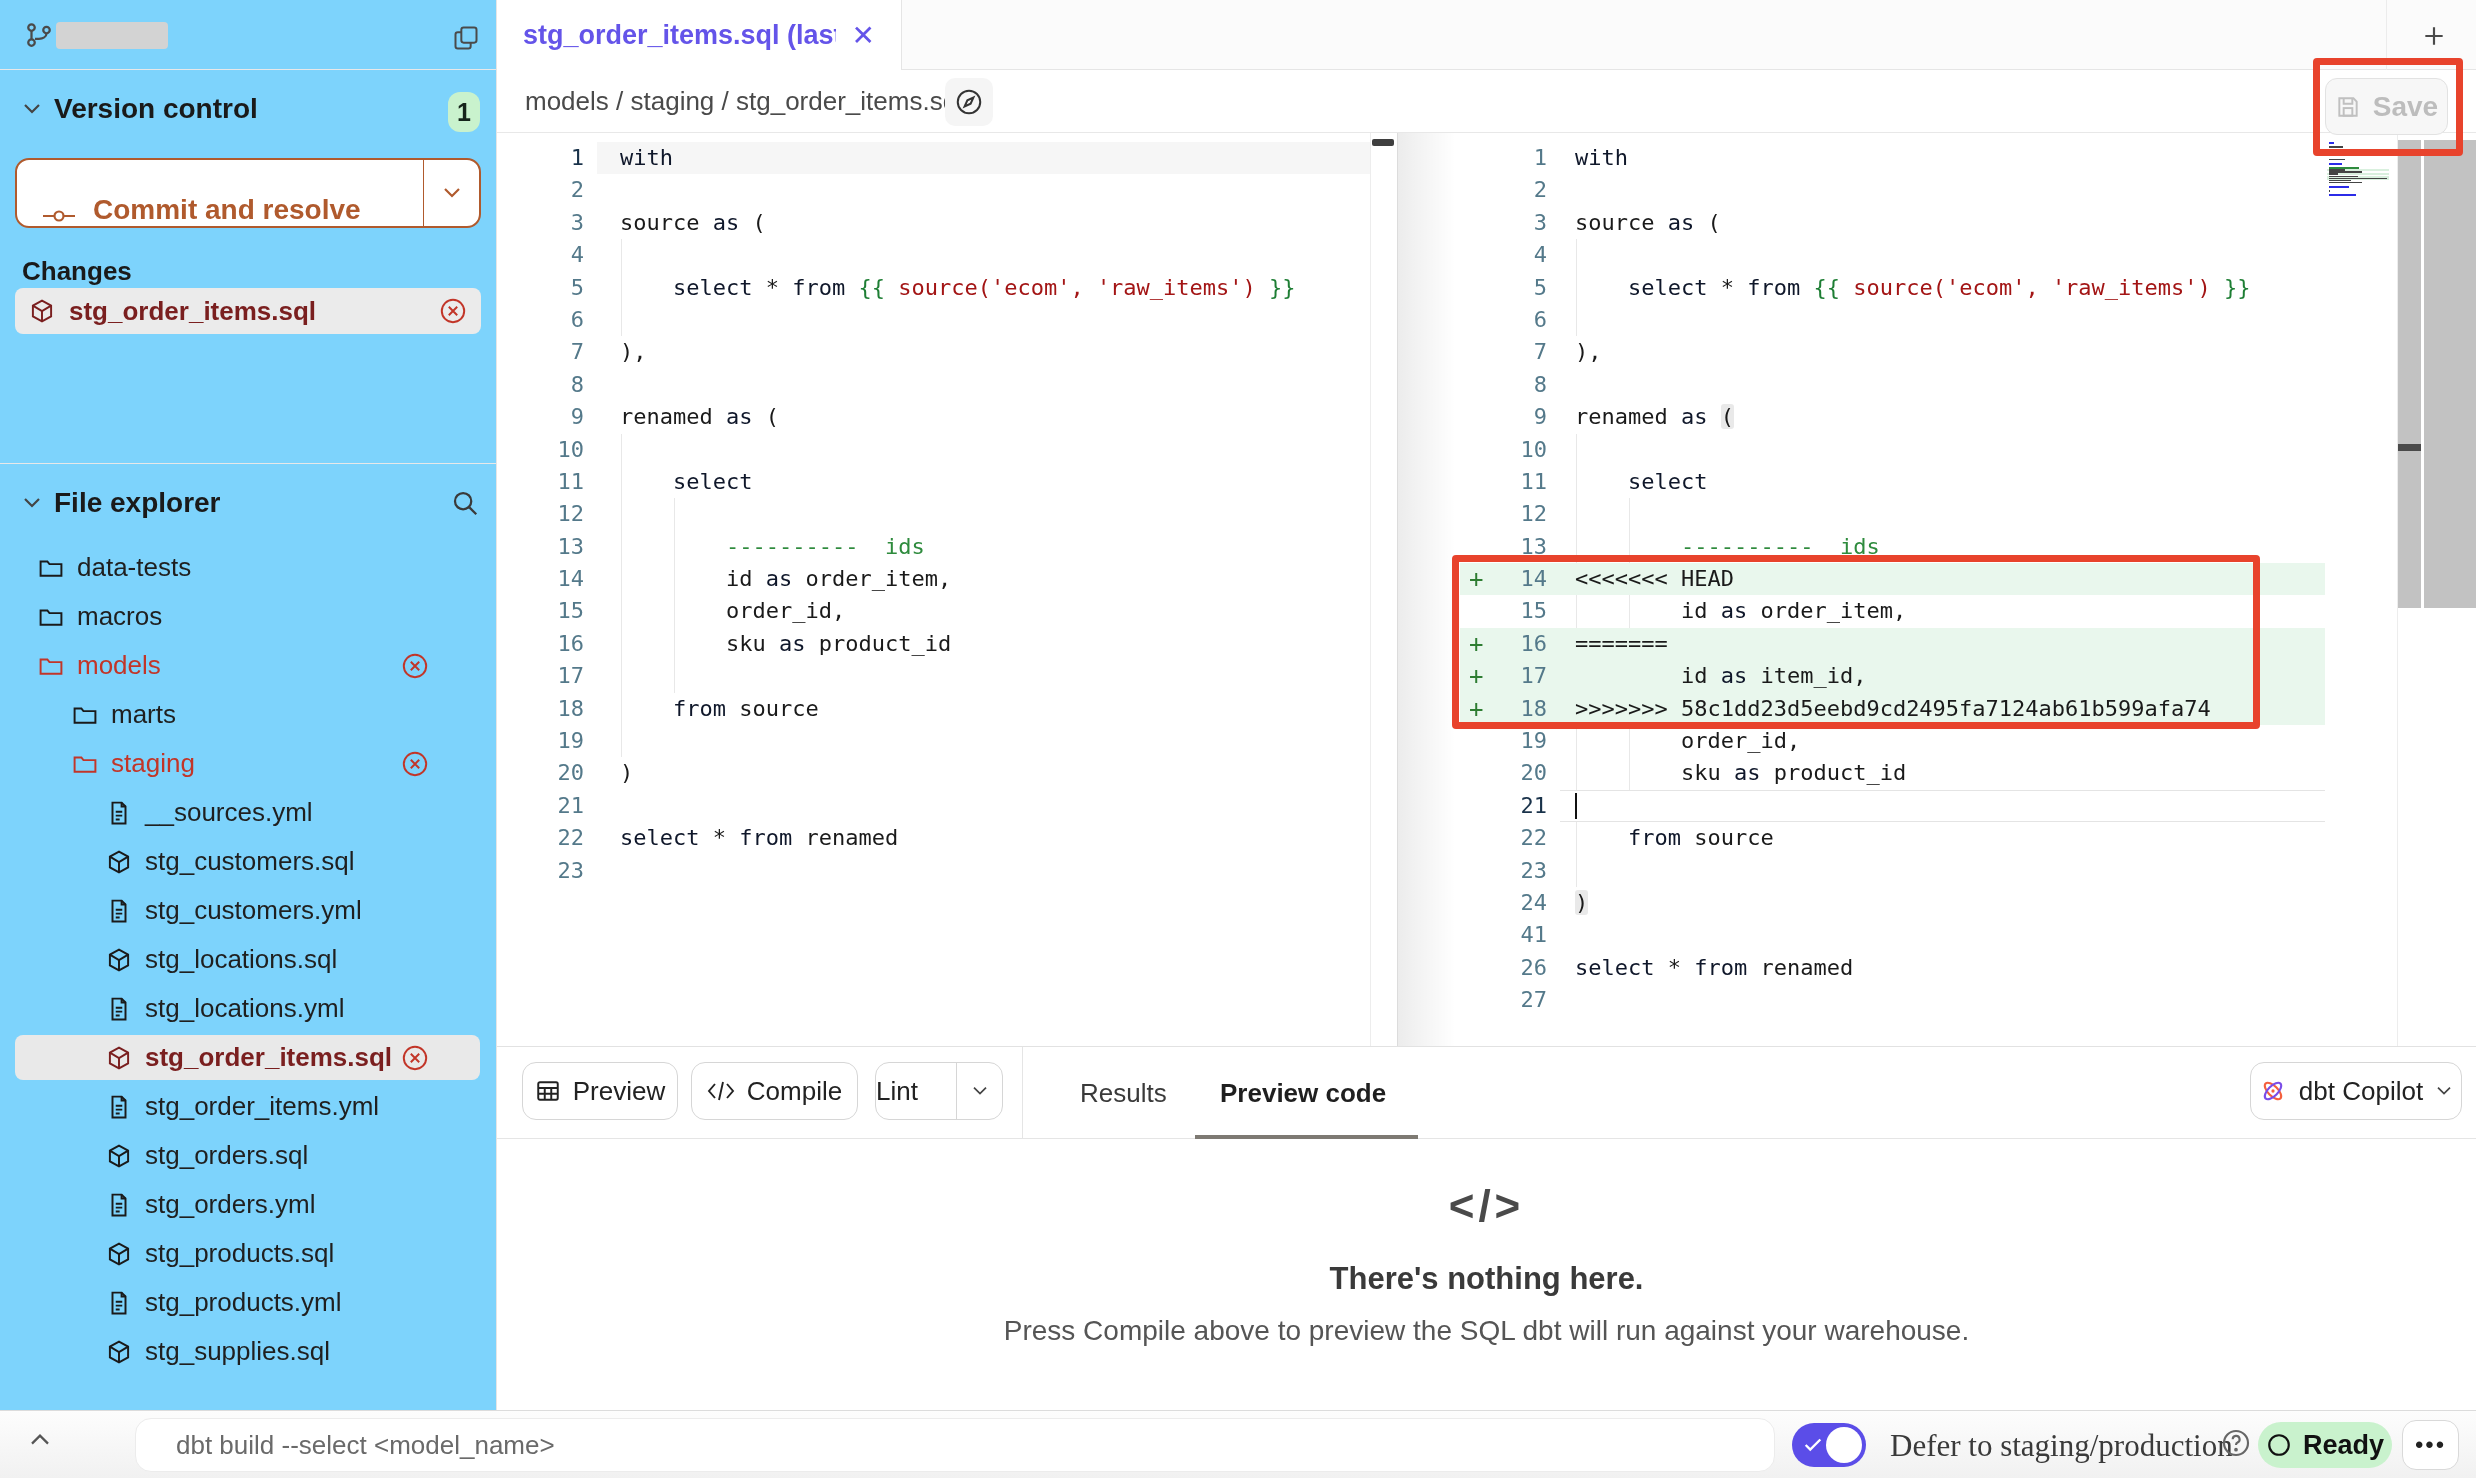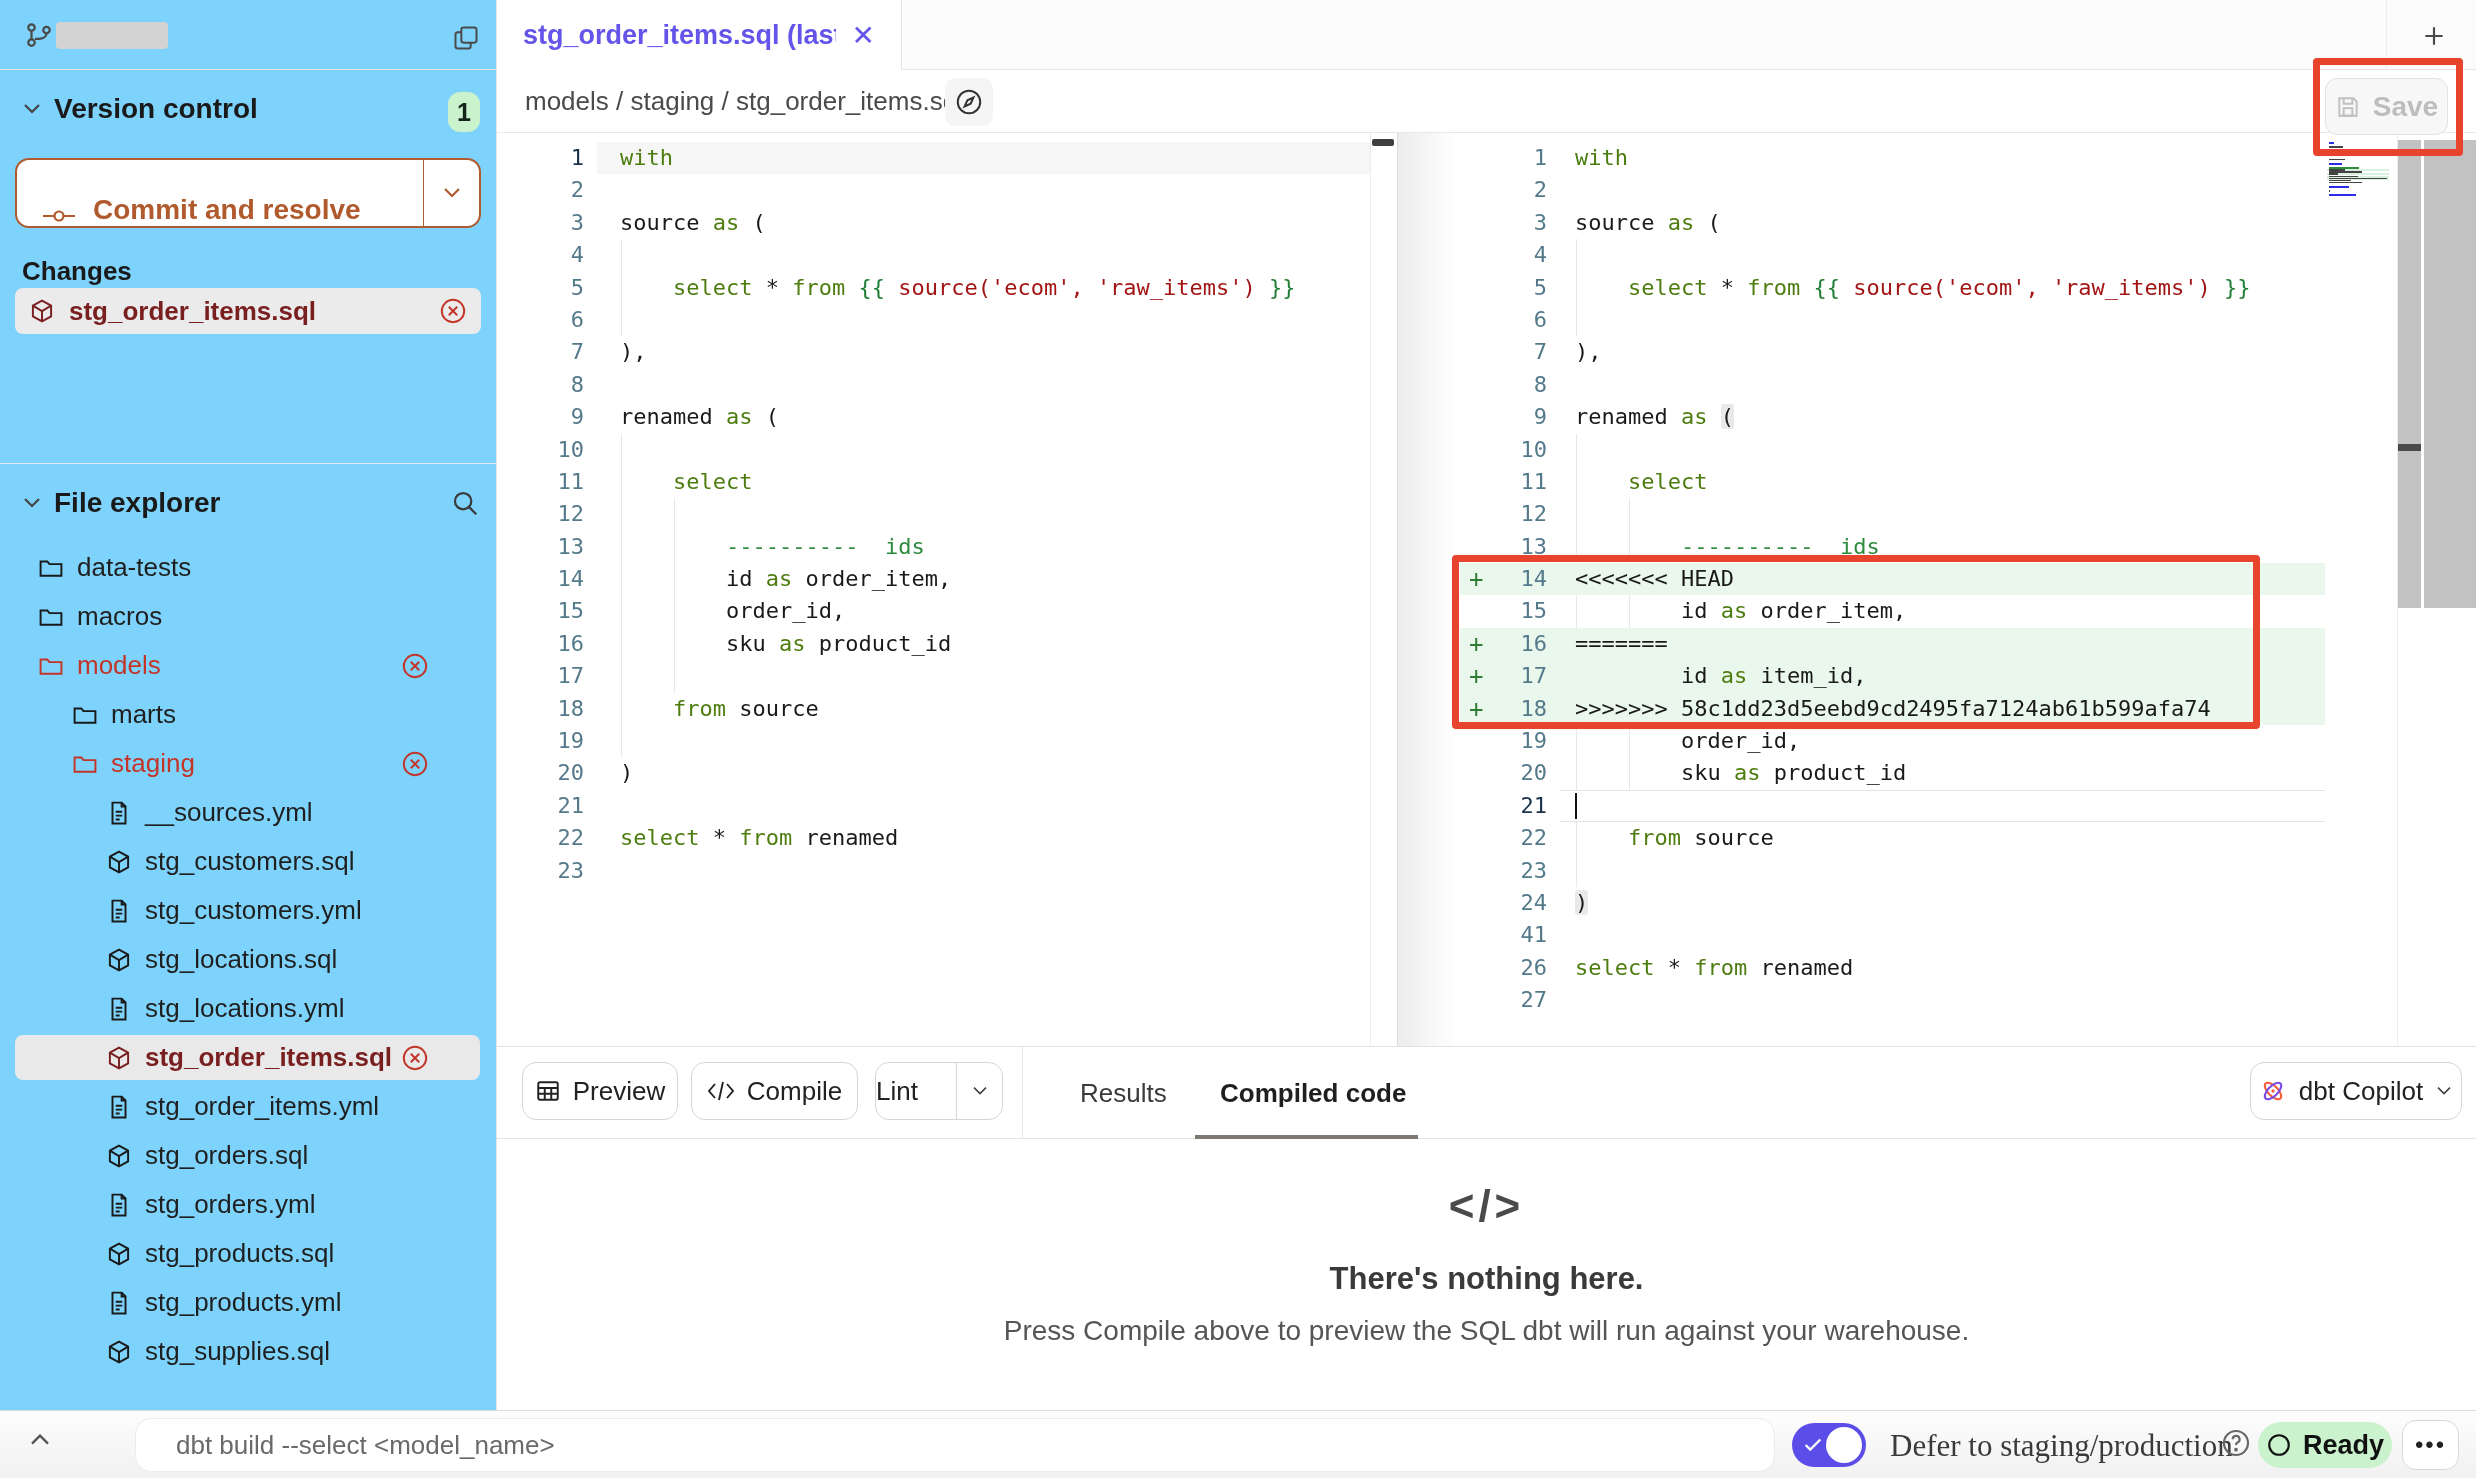--- a/index.html
+++ b/index.html
@@ -73,21 +73,21 @@
   #pane-left  .numcol { width:100px; padding-right:13px; }
   #pane-right .numcol { width:60px;  padding-right:13px; }
   .numcol.na { color:#19324A; }
   .codecol { position:relative; flex:1; font-size:22px; line-height:32.4px; white-space:pre; }
   #pane-left  .codecol { padding-left:23px; }
   #pane-right .codecol { padding-left:15px; }
   .codecol.active { background:#F6F6F6; }
   .codecol.cursorline { border-top:1px solid #E4E4E4; border-bottom:1px solid #E4E4E4; }
   .guide { position:absolute; top:0; bottom:0; width:1px; background:#E8E8E8; }
   .caret { display:inline-block; width:2px; height:26px; background:#111; vertical-align:middle; margin-top:-4px;}
-  .tk-k { color:#4d7c0f; } .tk-t { color:#1a1a1a; } .tk-s { color:#A31515; }
+  .tk-k { color:#0f172a; } .tk-t { color:#1a1a1a; } .tk-s { color:#A31515; }
   .tk-j { color:#1E7E34; } .tk-c { color:#2E8B3D; }
   .tk-b { color:#1a1a1a; background:#E9E9E9; border-radius:3px; }
 
   
   #left-scroll-line { left:873px; top:133px; width:1px; height:913px; background:#EDEDED; }
   #left-scroll-thumb { left:875px; top:139px; width:22px; height:7px; background:#3F3F3F; border-radius:2px; }
   #divider-line { left:900px; top:133px; width:1px; height:913px; background:#DCDCDC; }
   #divider-shadow { left:901px; top:133px; width:58px; height:913px;
     background:linear-gradient(to right, rgba(0,0,0,0.075), rgba(0,0,0,0)); }
   #right-edge-line { left:1900px; top:133px; width:1px; height:913px; background:#EDEDED; }
@@ -773,21 +773,21 @@
     <div class="tb-btn" id="btn-lint">
       <span class="lint-main">Lint</span>
       <span class="lint-chev">
         <svg width="18" height="12" viewBox="0 0 20 14" fill="none" stroke="#444" stroke-width="2">
             <path d="M3 3l7 7 7-7"></path>
           </svg>
       </span>
     </div>
     <div id="tb-vline"></div>
     <div class="result-tab" id="tab-results">Results</div>
-    <div class="result-tab" id="tab-compiled">Compiled code</div>
+    <div class="result-tab" id="tab-compiled">Preview code</div>
     <div id="tab-underline"></div>
     <div class="tb-btn" id="btn-copilot">
       <span>
         <svg width="28" height="28" viewBox="0 0 24 24" fill="none">
           <ellipse cx="12" cy="12" rx="9" ry="4.2" stroke="#F4603E" stroke-width="1.8" transform="rotate(45 12 12)"></ellipse>
           <ellipse cx="12" cy="12" rx="9" ry="4.2" stroke="#7B4DE8" stroke-width="1.8" transform="rotate(-45 12 12)"></ellipse>
           <circle cx="12" cy="12" r="1.4" fill="#F4603E"></circle>
         </svg>
       </span>
       <span>dbt Copilot</span>

